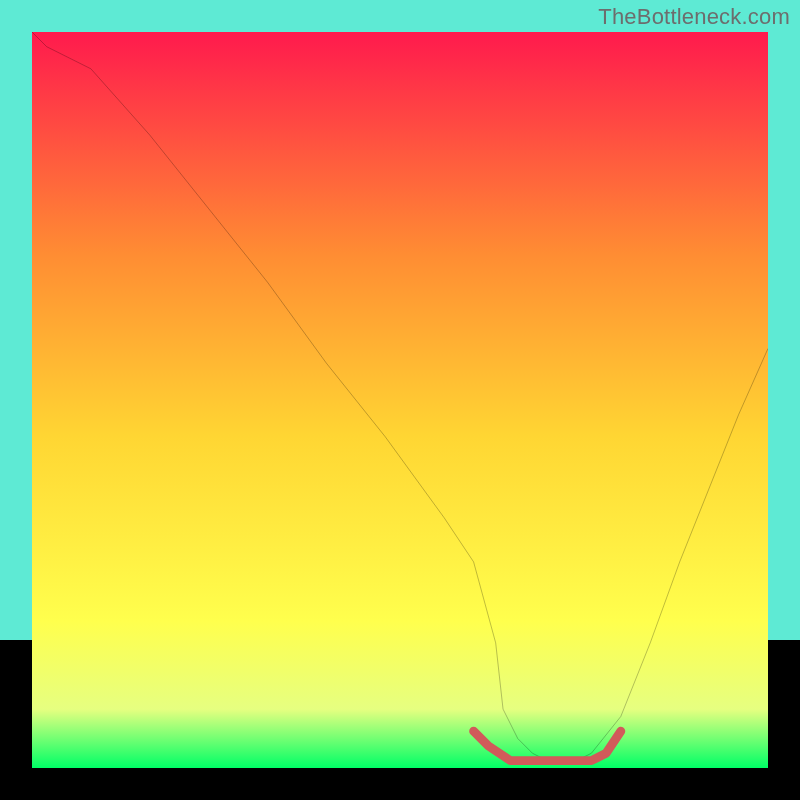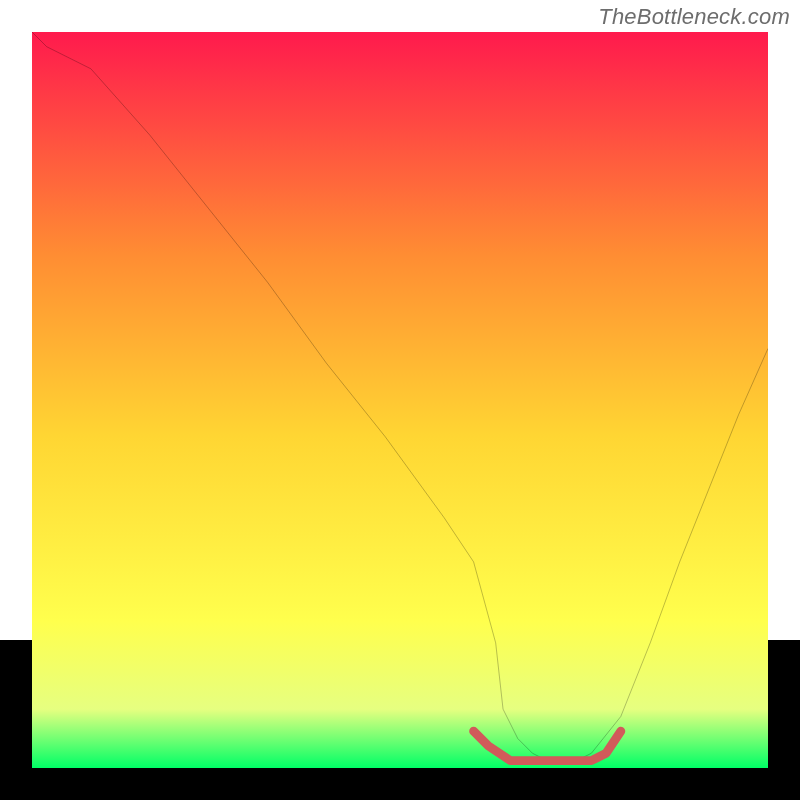--- a/index.html
+++ b/index.html
@@ -1,22 +1,21 @@
 <!DOCTYPE html>
 <html><head>
 <meta charset="utf-8">
 <style>
   * { margin: 0; padding: 0; box-sizing: border-box; }
   html, body { width: 800px; height: 800px; background: #000; overflow: hidden; }
   .frame {
     position: relative;
     width: 800px;
     height: 640px;
-    background: #ffffff;
-    font-style: italic;
+    background: #5eead4;
   }
   .watermark {
     position: absolute;
     top: 4px;
     right: 10px;
     color: #6d6d6d;
     font-family: Arial, Helvetica, sans-serif;
     font-size: 22px;
     font-weight: 500;
     letter-spacing: 0.2px;

